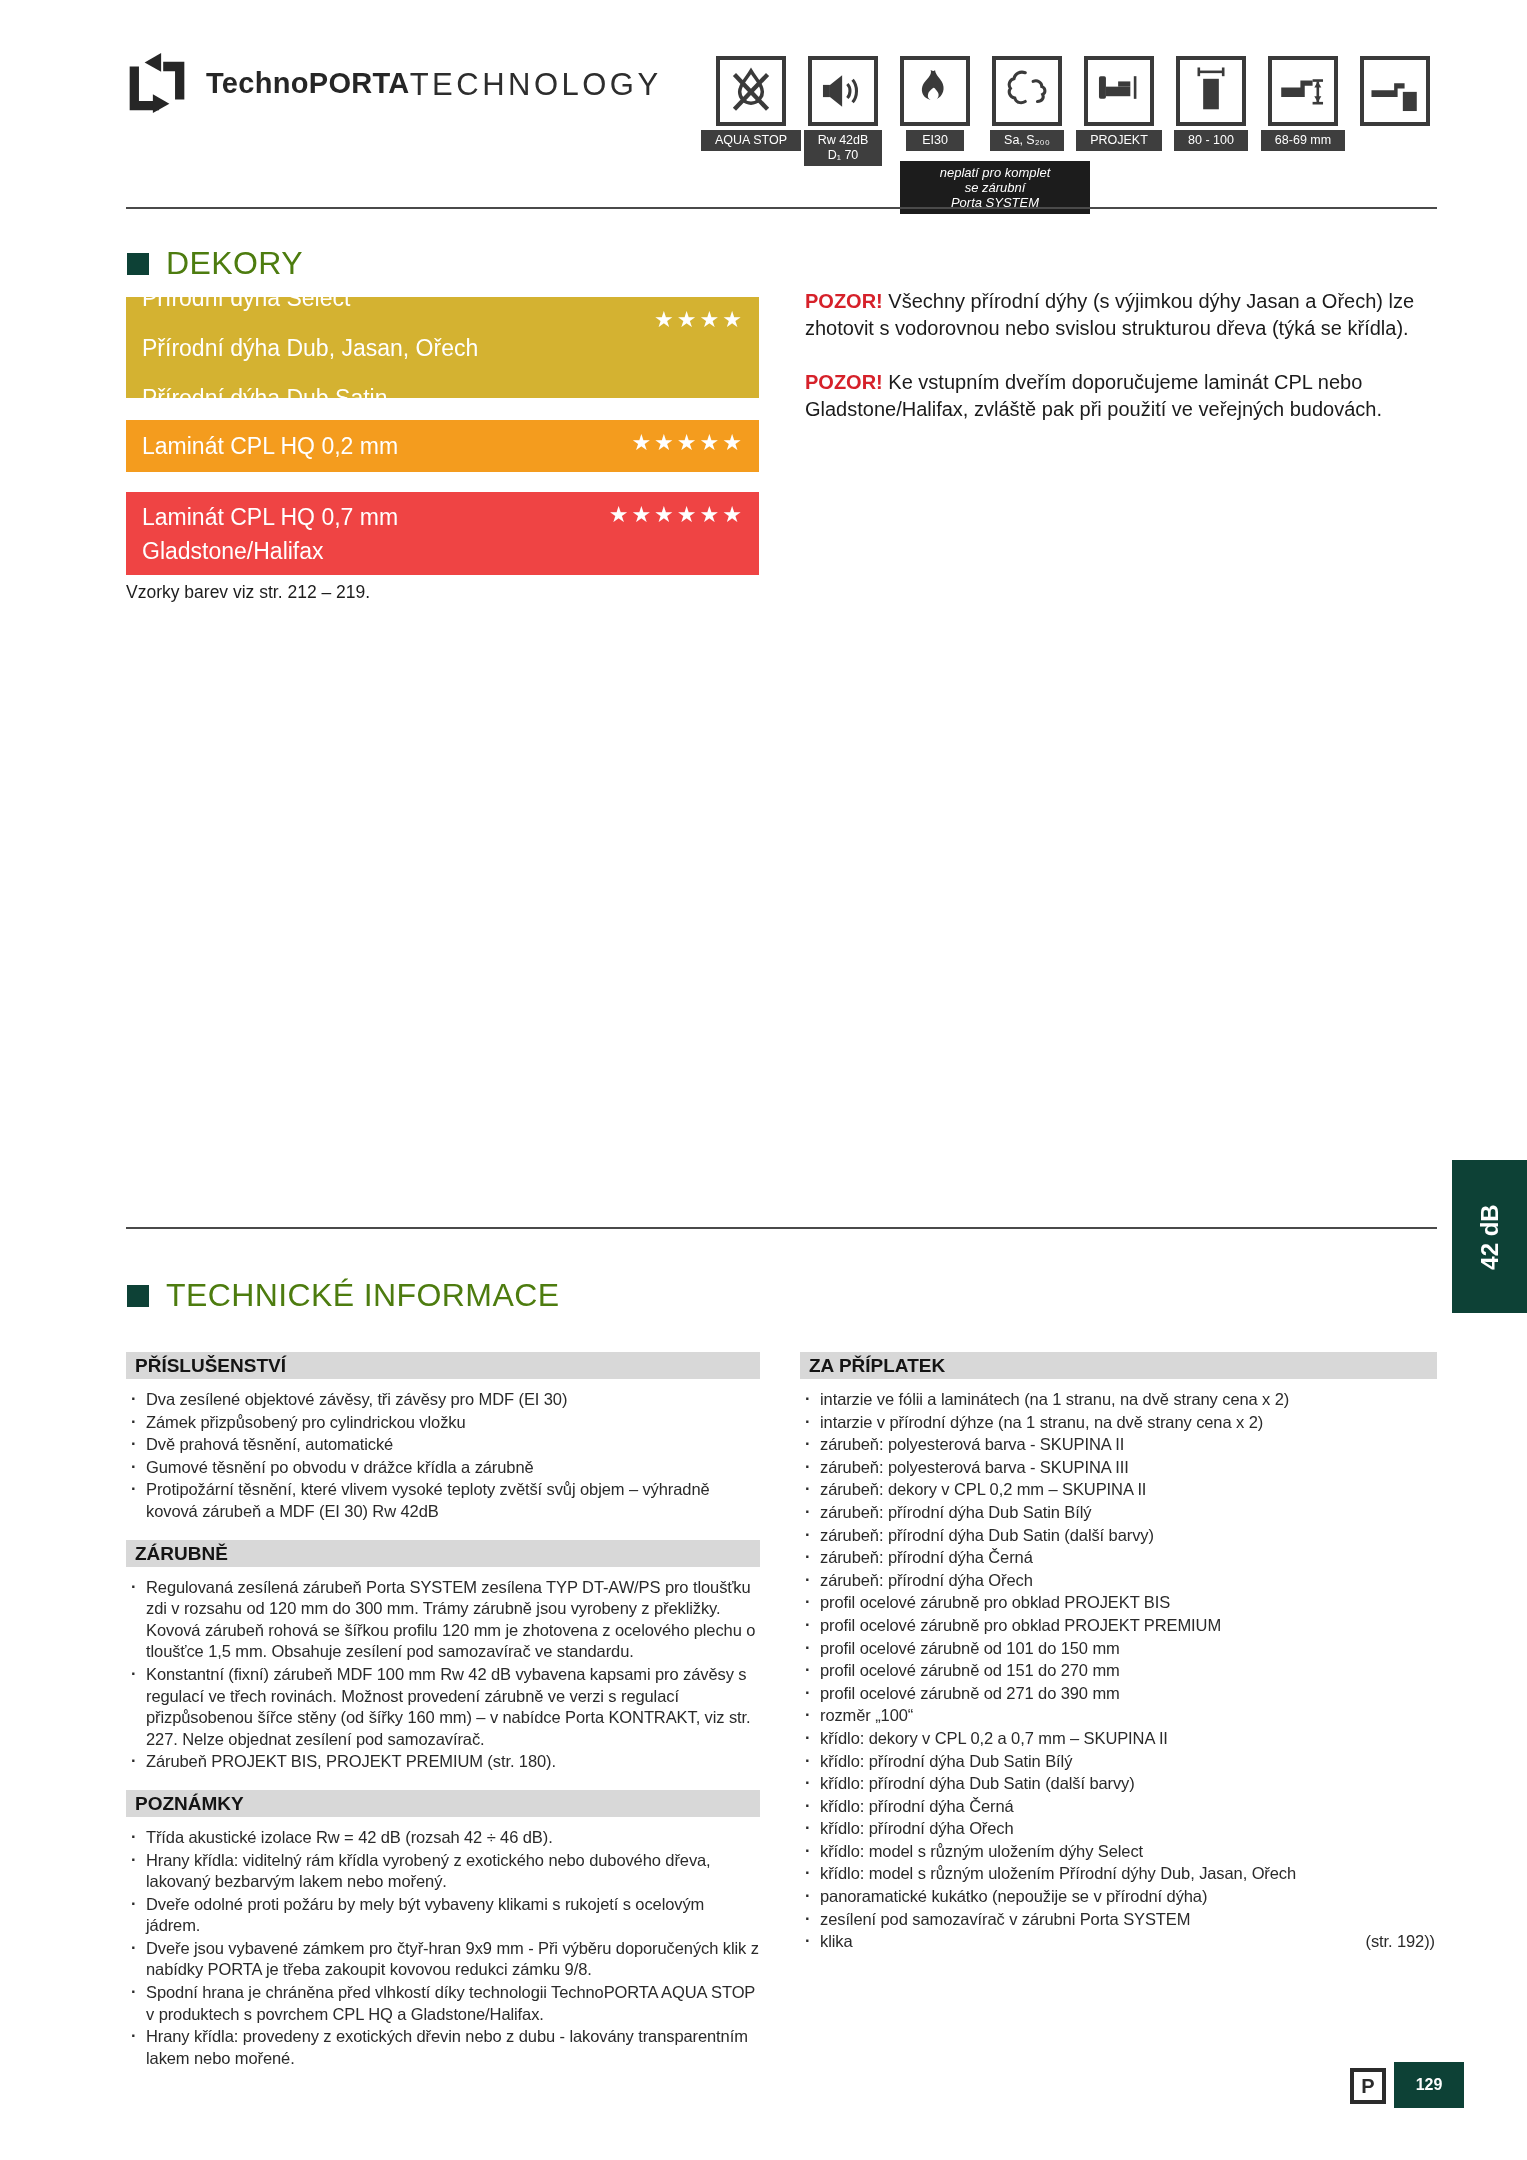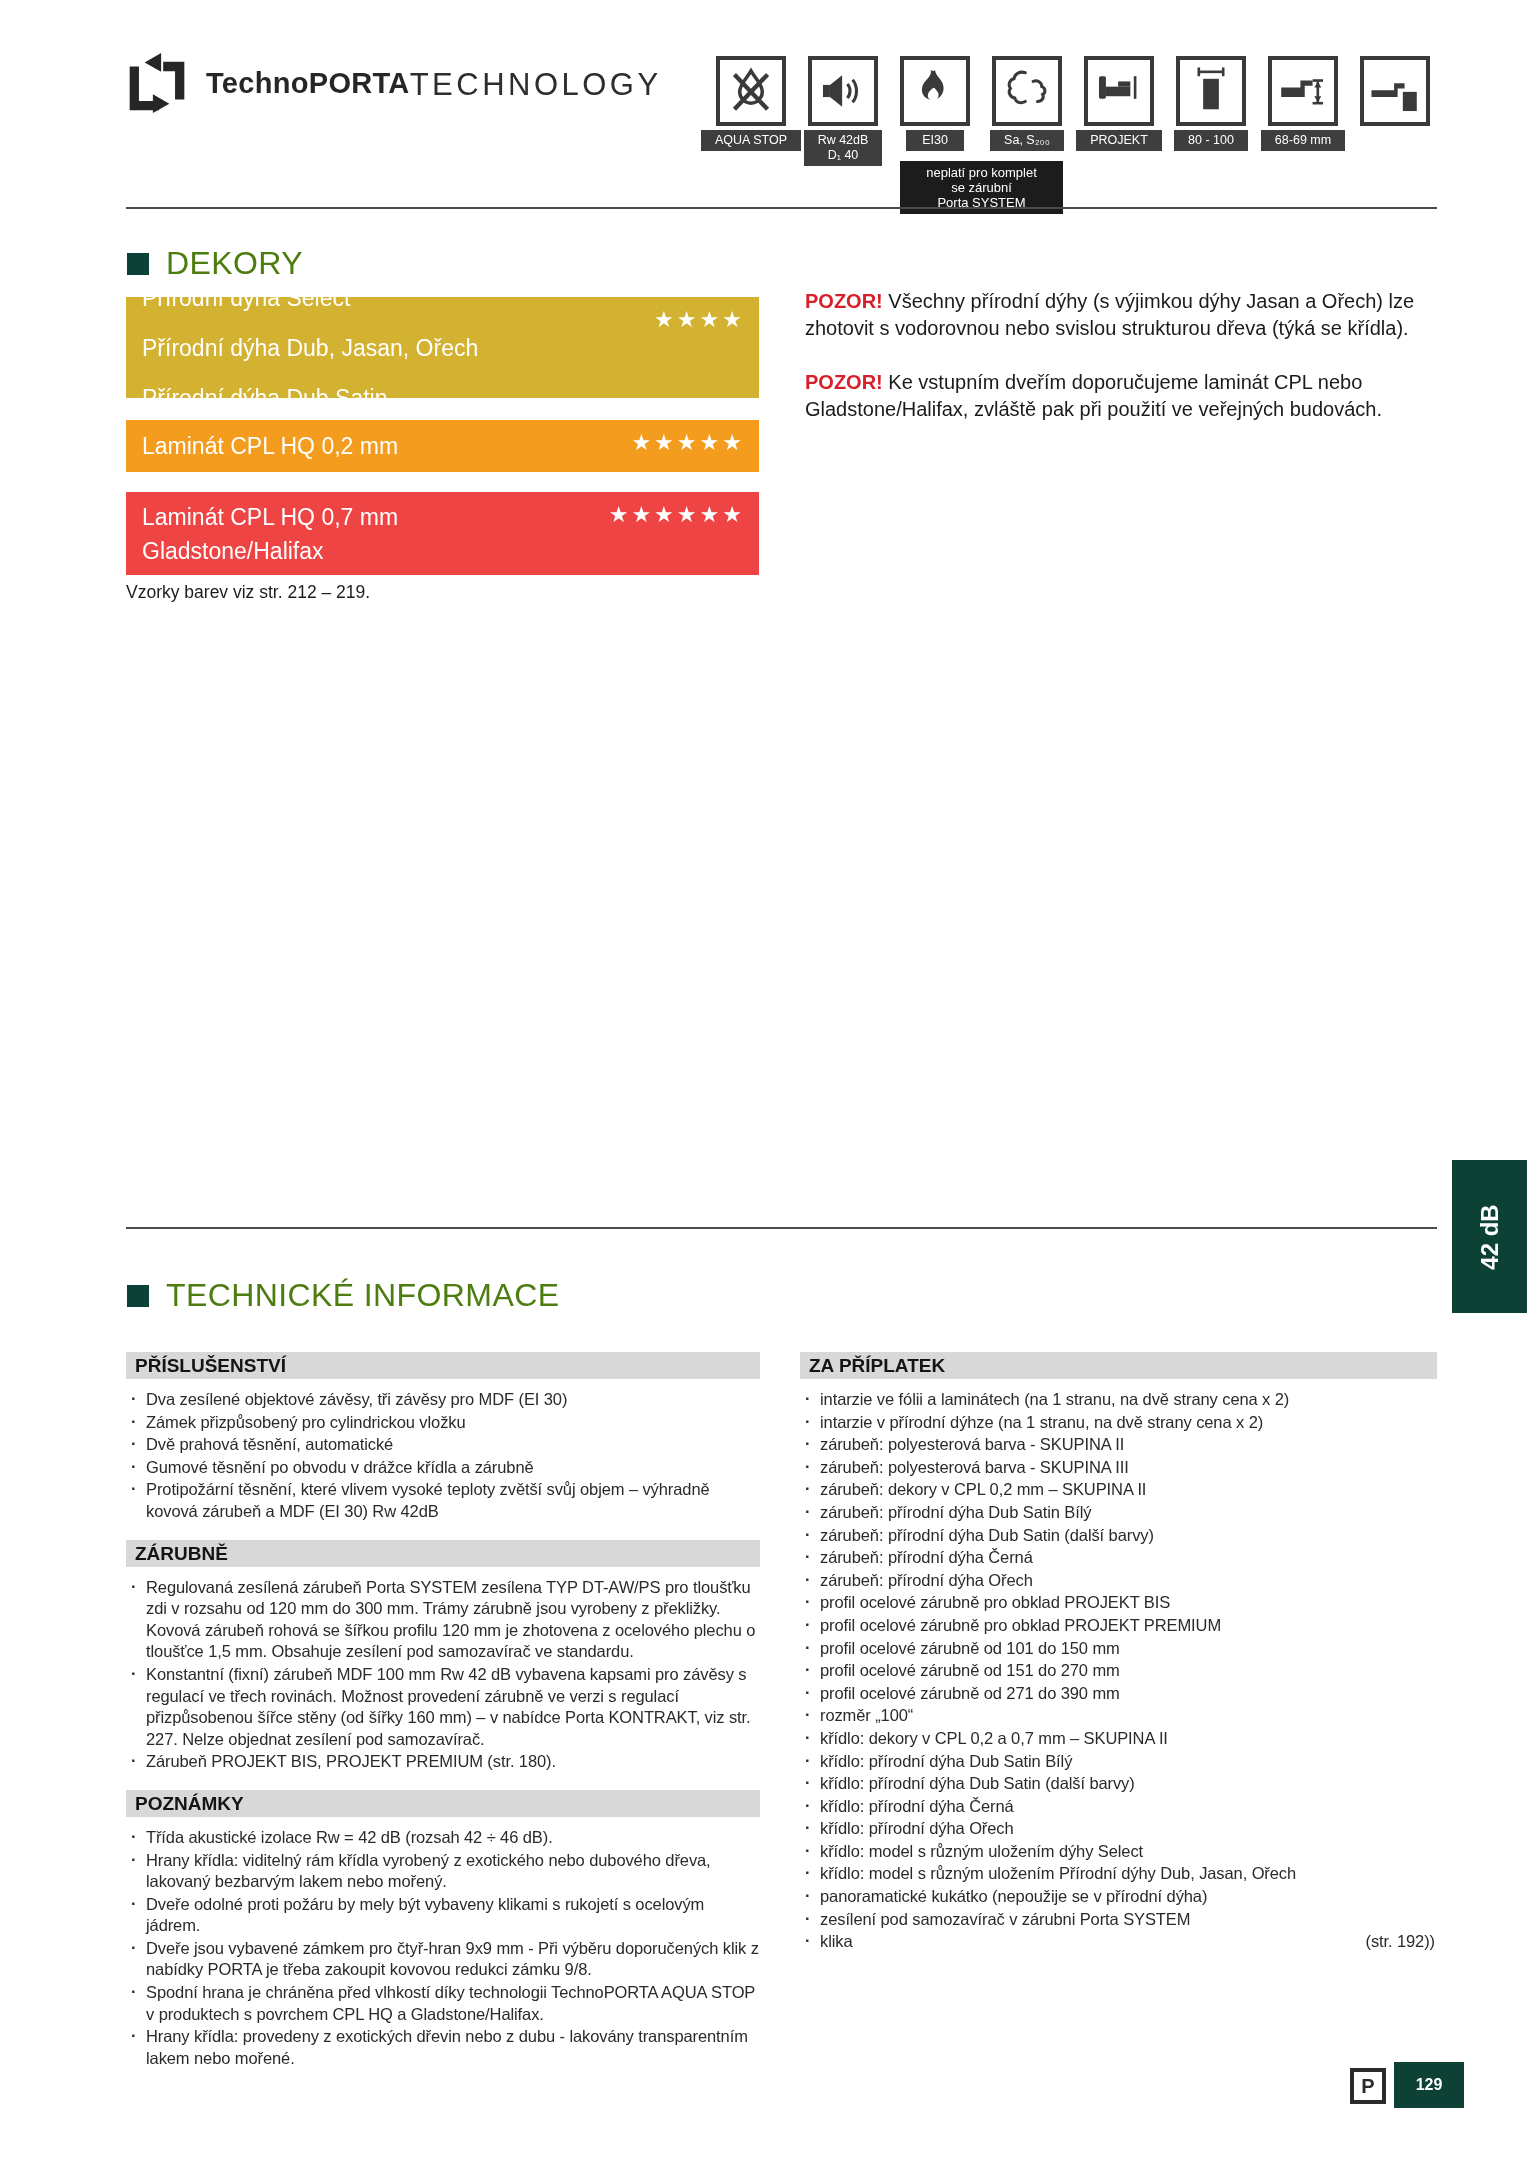--- a/index.html
+++ b/index.html
@@ -18,22 +18,22 @@
   .logo-text{display:flex;flex-direction:row;line-height:1.1;}
   .logo-text .l1{font-size:29px;font-weight:700;color:#262626;letter-spacing:.3px;}
   .logo-text .l2{font-size:31px;font-weight:400;color:#2d2d2d;letter-spacing:3.5px;}
   
   .badges{position:absolute;left:716px;top:56px;display:flex;gap:22px;}
   .badge{width:70px;display:flex;flex-direction:column;align-items:center;}
   .badge-box{width:70px;height:70px;border:4px solid var(--ink);box-sizing:border-box;background:#fff;
     display:flex;align-items:center;justify-content:center;}
   .badge-label{margin-top:4px;background:#3e3e3e;color:#fff;font-size:12.5px;line-height:15px;
     padding:3px 14px;text-align:center;white-space:nowrap;min-width:58px;box-sizing:border-box;}
-  .badge-note{position:absolute;left:900px;top:161px;width:163px;background:#1c1c1c;color:#fff;
-    font-size:13px;line-height:15px;text-align:center;padding:4px 2px;box-sizing:border-box;}
+  .badge-note{position:absolute;left:900px;top:161px;width:190px;background:#1c1c1c;color:#fff;
+    font-size:13px;line-height:15px;text-align:center;padding:4px 2px;box-sizing:border-box;font-style:italic;}
   
   .rule{position:absolute;left:126px;width:1311px;height:2px;background:#4a4a4a;}
   #rule1{top:207px;} #rule2{top:1227px;}
   
   .section-title{position:absolute;display:flex;align-items:center;gap:17px;}
   .green-sq{width:22px;height:22px;background:var(--green);flex:none;}
   .section-title .t{font-size:32px;color:#4d7c0f;letter-spacing:.4px;}
   #dekory-title{left:127px;top:245px;}
   #tech-title{left:127px;top:1277px;}
   
@@ -106,21 +106,21 @@
         <div class="badge-box">
           <svg width="54" height="54" viewBox="0 0 62 62">
             <rect x="8" y="24" width="8" height="14" fill="#3a3a3a"></rect>
             <polygon points="16,24 30,13 30,49 16,38" fill="#3a3a3a"></polygon>
             <path d="M36 23c4 4 4 12 0 16" stroke="#3a3a3a" fill="none" stroke-width="3.5"></path>
             <path d="M42 18c6 7 6 19 0 26" stroke="#3a3a3a" fill="none" stroke-width="3.5"></path>
           </svg>
         </div>
         <div class="badge-label">
           <div>Rw 42dB</div>
-          <div>D₁ 40</div>
+          <div>D₁ 70</div>
         </div>
       </div>
       <div class="badge">
         <div class="badge-box">
           <svg width="54" height="54" viewBox="0 0 62 62">
             <path d="M31 7c1 7 7 10 9 16 3 8-2 17-10 18-8 1-15-5-14-13 1-6 5-9 8-13 2-3 3-5 2-8 2 1 4 2 5 0z" fill="#3a3a3a"></path>
             <path d="M31 28c2 3 5 5 4 9-1 3-3 5-6 5-4 0-7-3-6-7 0-3 3-5 5-7 1-1 2-1 3 0z" fill="#fff"></path>
           </svg>
         </div>
         <div class="badge-label">

